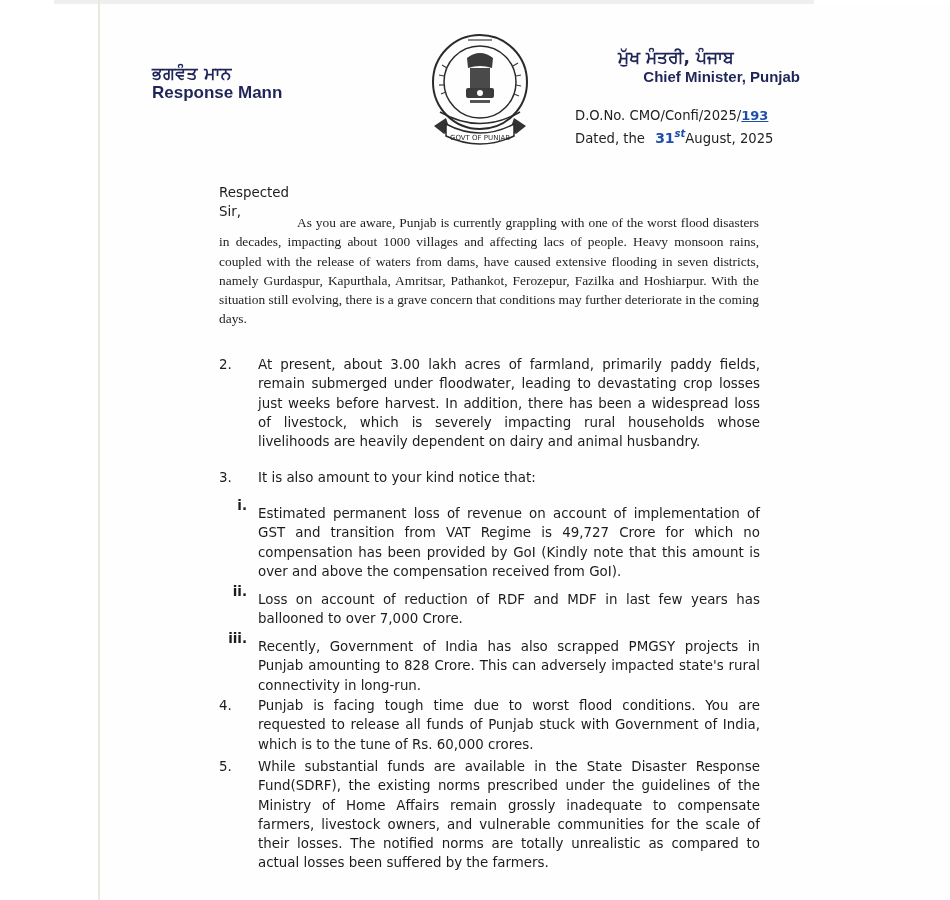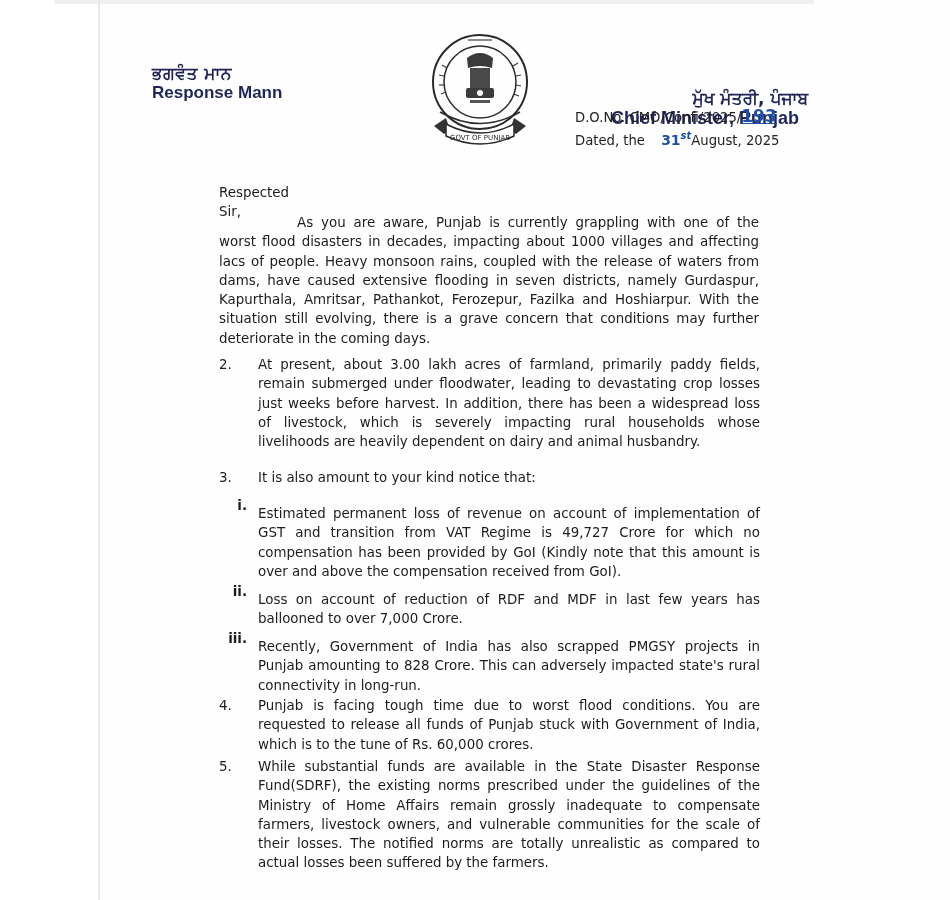--- a/index.html
+++ b/index.html
@@ -33,50 +33,50 @@
     font-family: "Liberation Sans", sans-serif;
     font-size: 17px; font-weight: bold; line-height: 20px; margin-top: 0px;
   }
   .hdr-right {
     position: absolute; left: 600px; top: 47px; width: 200px;
     color: #1f2557; text-align: right;
   }
   .hdr-right .pa {
     font-family: "DejaVu Sans", sans-serif;
     font-size: 17px; font-weight: bold; line-height: 20px;
-    text-align: right; width: 190px; margin-left: 18px; margin-top: 41px;
+    text-align: left; width: 190px; margin-left: 18px;
   }
   .hdr-right .en {
     font-family: "Liberation Sans", sans-serif;
-    font-size: 18px; font-weight: bold; line-height: 20px;
-    text-align: center; width: 190px; margin-left: 10px;
+    font-size: 15px; font-weight: bold; line-height: 20px;
+    width: 190px; margin-left: 10px;
   }
   .emblem {
     position: absolute; left: 420px; top: 30px; width: 120px; height: 122px;
   }
   .ref {
     position: absolute; left: 575px; top: 107px;
     font-family: "DejaVu Sans", sans-serif; font-size: 13.2px; color: #222;
     line-height: 18px;
   }
   .ref .hand {
-    color: #1d4fa8; font-weight: bold; font-size: 17px;
+    color: #1d4fa8; font-weight: bold; font-size: 13px;
     text-decoration: underline; text-decoration-color: #1d4fa8;
   }
-  .ref .hand-date { color: #1d4fa8; font-weight: bold; font-size: 14px; margin-left: 12px; }
+  .ref .hand-date { color: #1d4fa8; font-weight: bold; font-size: 14px; margin-left: 6px; }
   .ref .hand-date sup { font-size: 10px; font-style: italic; }
   .body {
     position: absolute; left: 0; top: 0;
     font-family: "DejaVu Sans", sans-serif;
     color: #1c1c1c; font-size: 13.4px; line-height: 19.3px;
   }
   .salutation { position: absolute; left: 219px; top: 183px; }
   .para1 {
     position: absolute; left: 219px; top: 213px; width: 540px;
-    text-align: justify; text-indent: 78px;
+    text-align: justify; text-indent: 78px; font-family: Liberation Serif, serif;
   }
   .numbered {
     position: absolute; width: 540px;
   }
   .numbered .num {
     position: absolute; left: 0; top: 0; width: 30px;
   }
   .numbered .txt {
     position: absolute; left: 39px; top: 0; width: 502px; text-align: justify;
   }

